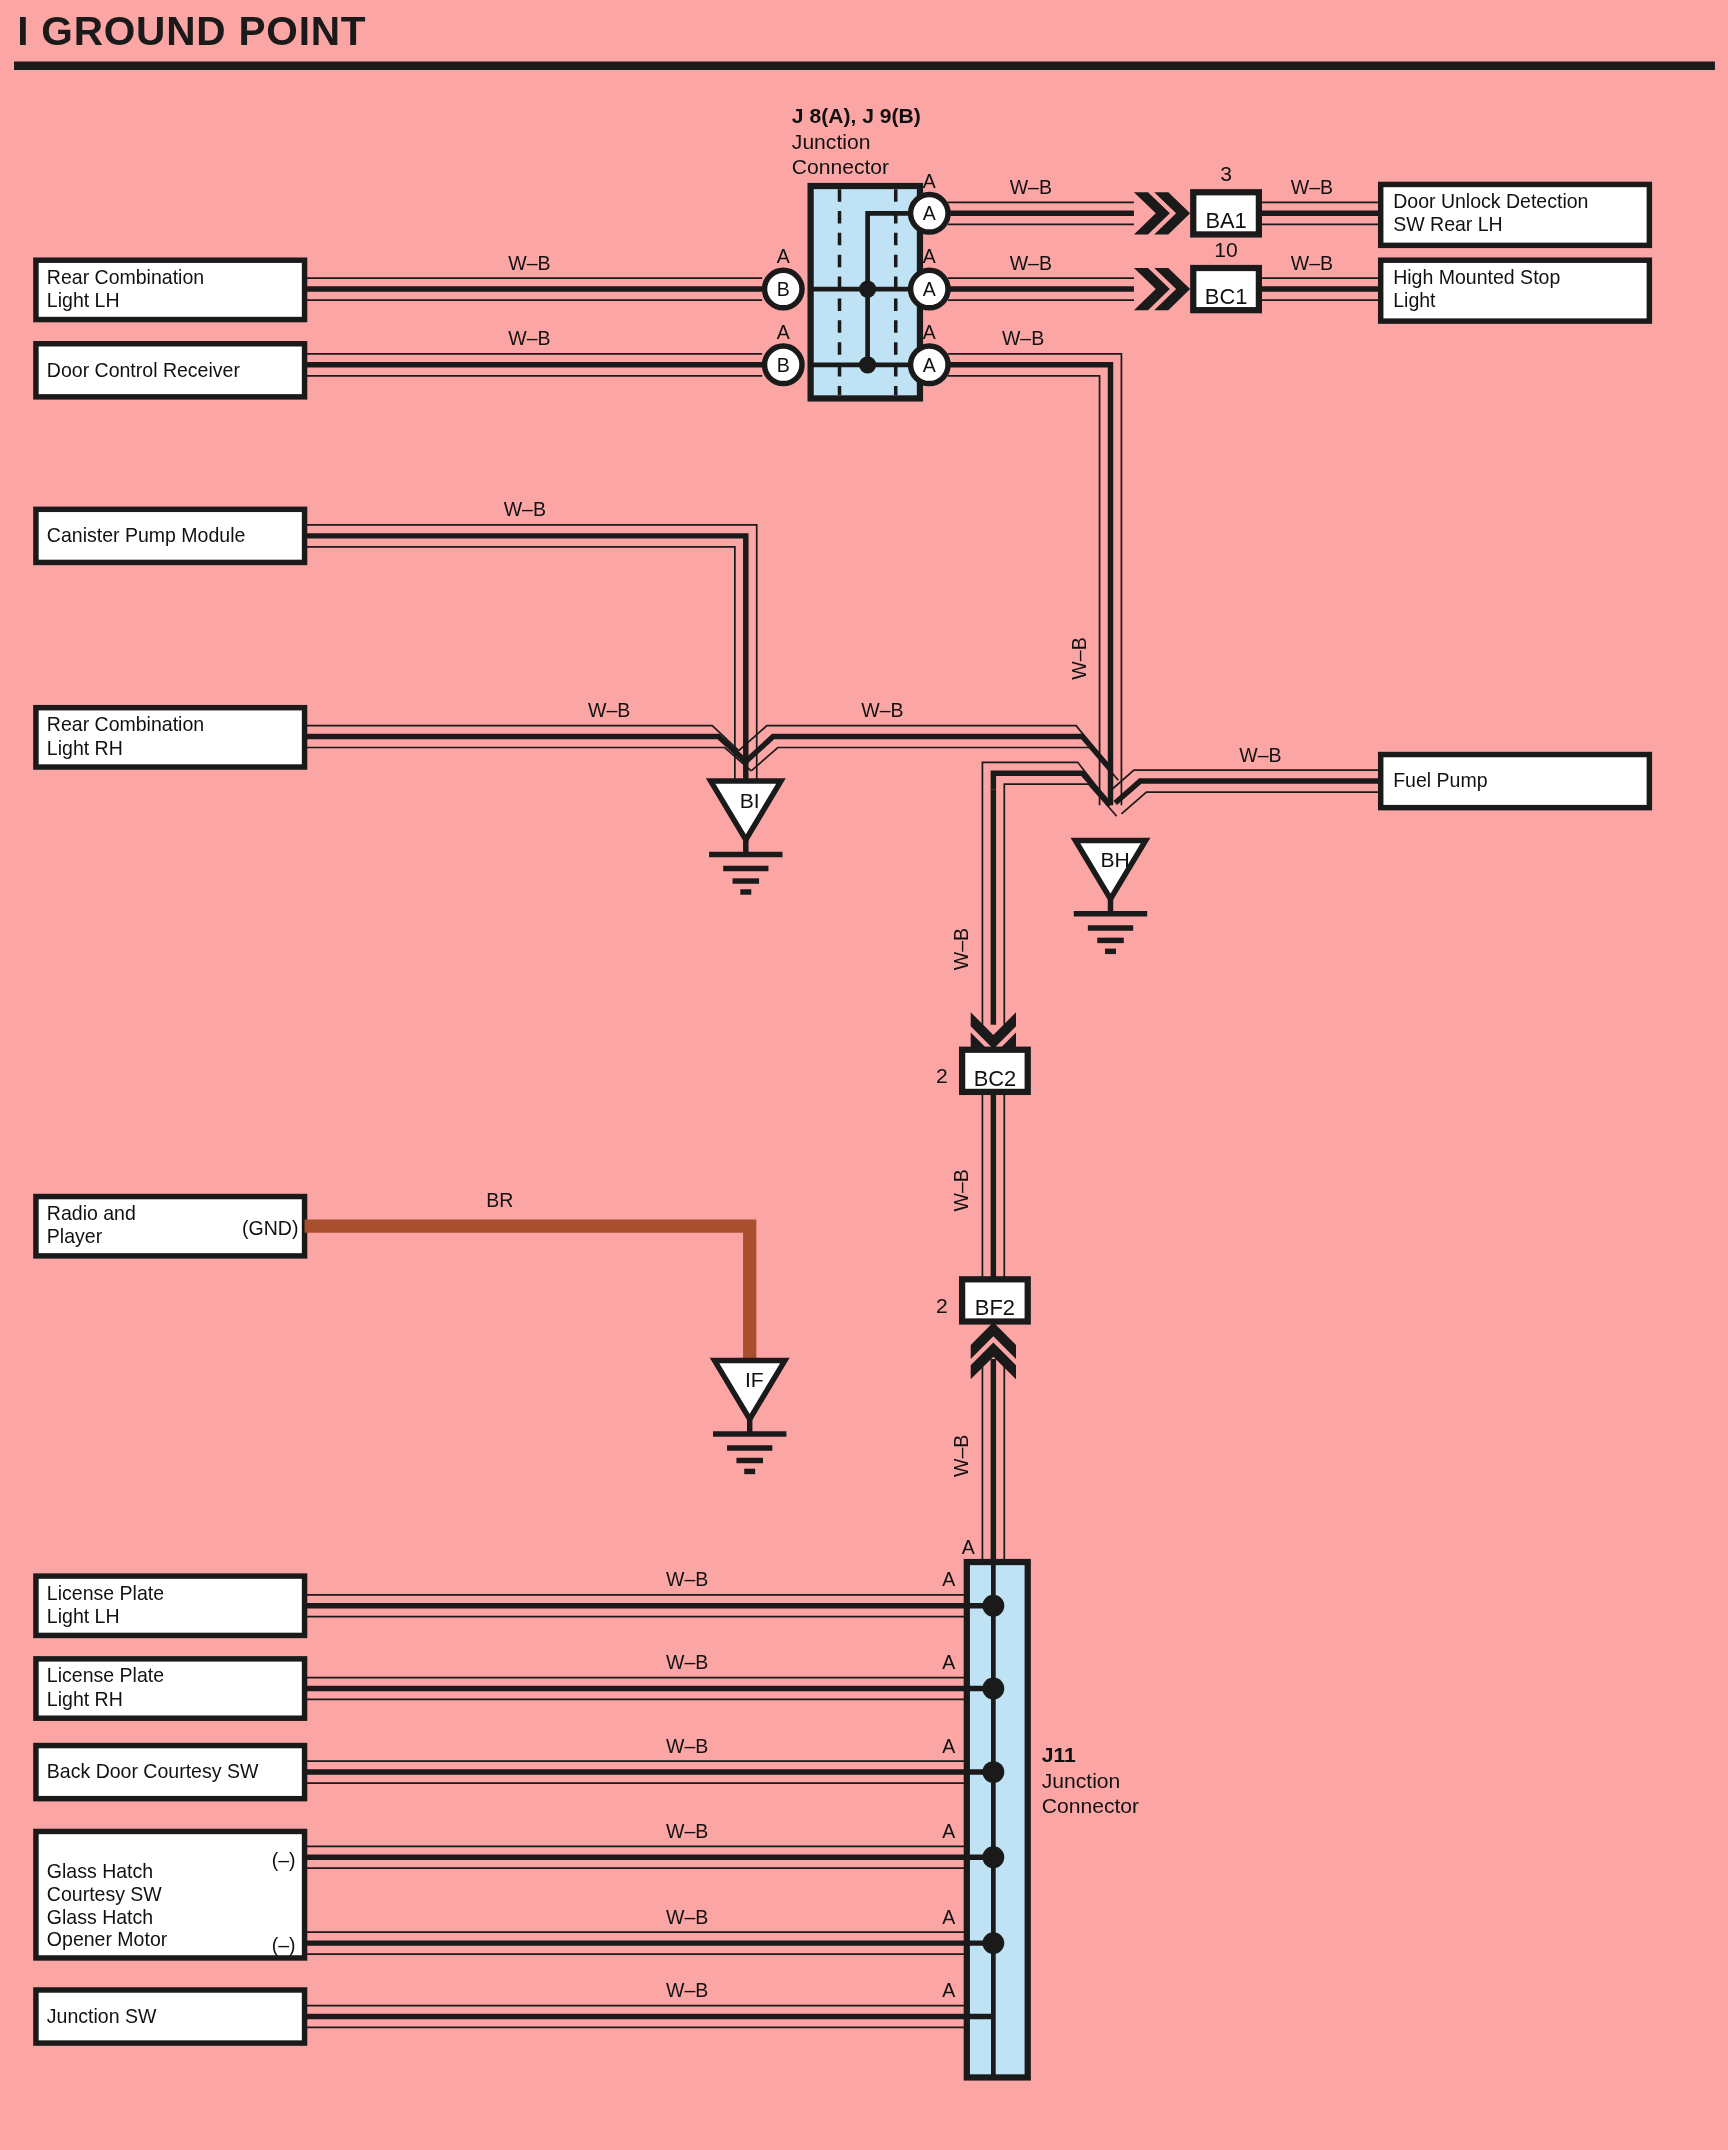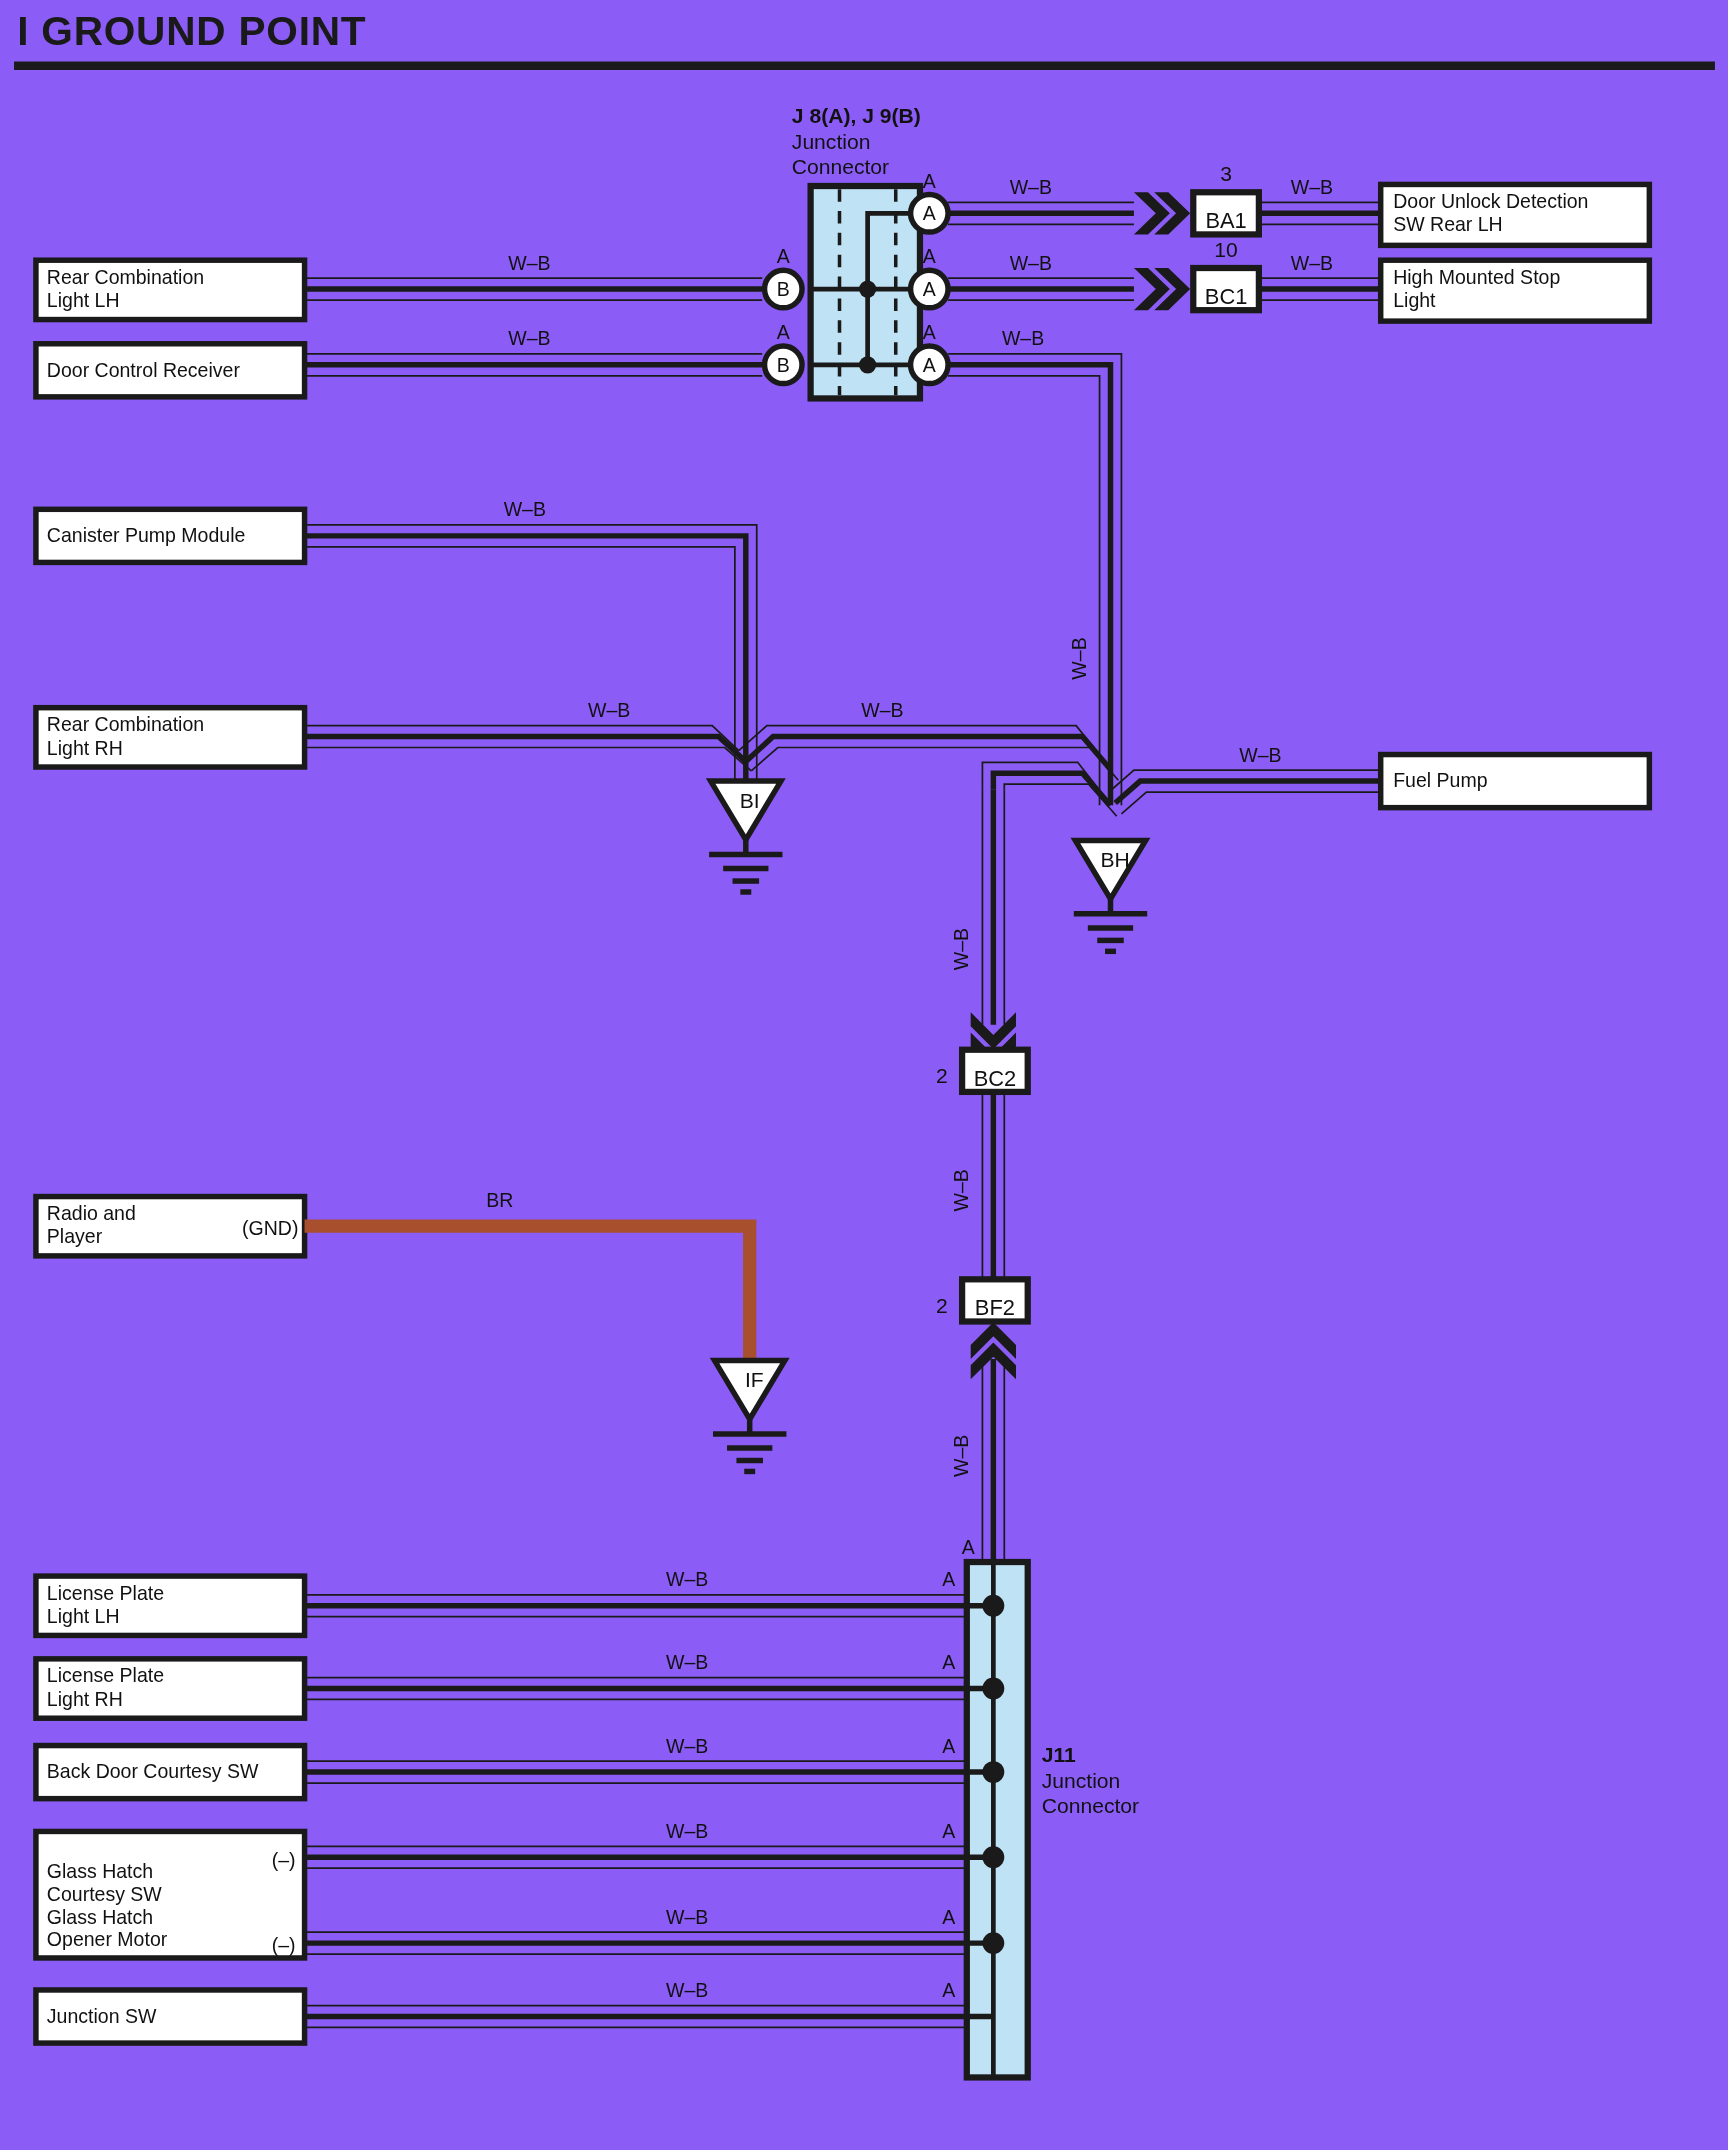--- a/index.html
+++ b/index.html
@@ -7,21 +7,21 @@
     padding: 0;
     background: #ffffff;
   }
   body {
     font-family: "Liberation Sans", sans-serif;
   }
   #page {
     position: relative;
     width: 1729px;
     height: 2151px;
-    background: #8b5cf6;
+    background: #fca5a5;
     overflow: hidden;
   }
   #diagram {
     position: absolute;
     left: 0;
     top: 0;
     width: 1729px;
     height: 2151px;
   }
   .ttl {

